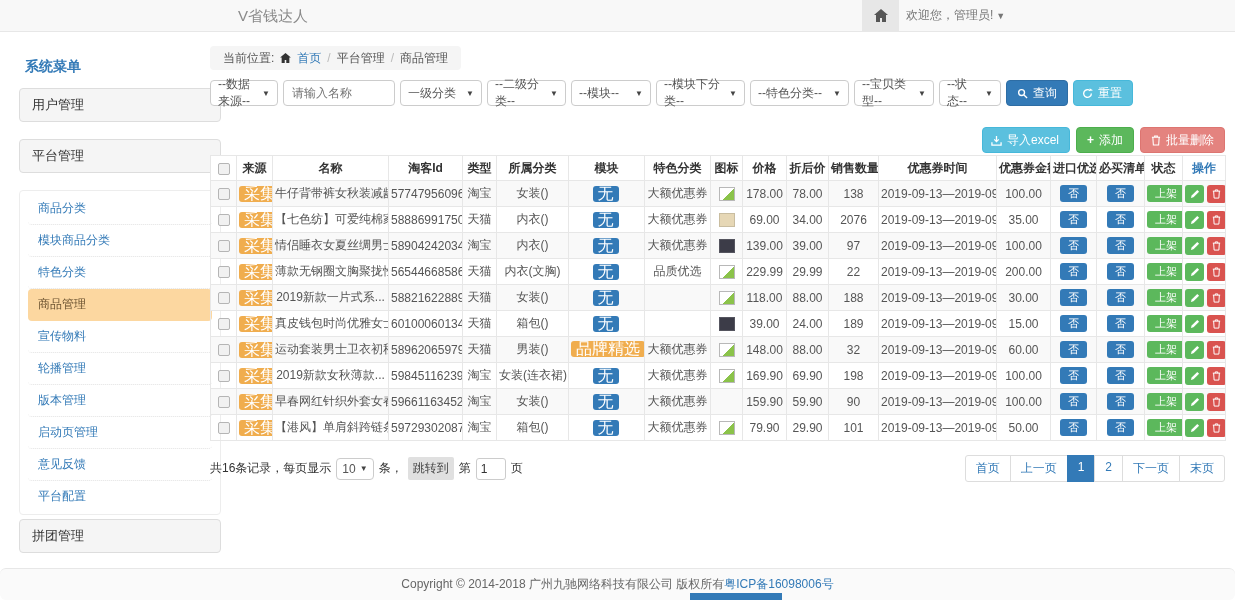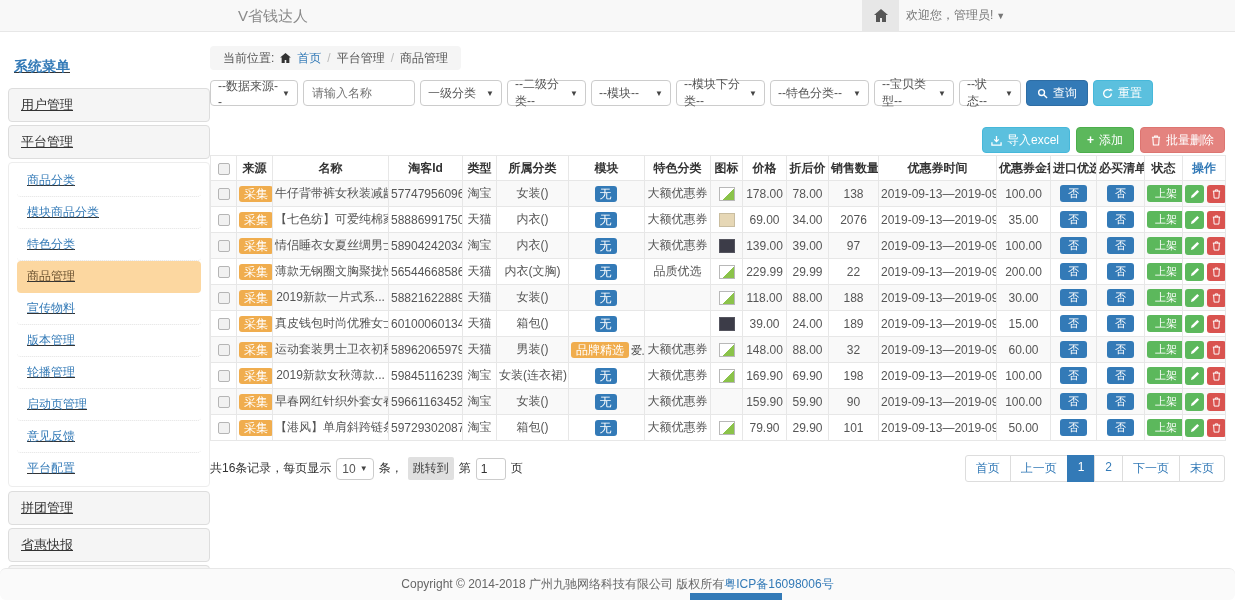--- a/index.html
+++ b/index.html
@@ -11,24 +11,24 @@
   
   .navbar { position:absolute; top:0; left:0; width:1235px; height:32px;
     background:#f8f8f8; border-bottom:1px solid #e7e7e7;padding-left:36px; }
   .brand { position:absolute; left:238px; top:0; line-height:31px; font-size:15px; color:#8a8a8a; }
   .nav-home { position:absolute; left:862px; top:0; width:37px; height:31px;
     background:#e7e7e7; display:flex; align-items:center; justify-content:center; cursor:pointer; }
   .nav-user { position:absolute; left:906px; top:0; height:31px; display:flex; align-items:center;
     gap:3px; font-size:12px; color:#777; cursor:pointer; }
   .nav-user .caret-txt { font-size:9px; color:#777; }
   
-  .sidebar { position:absolute; left:8px; top:50px; width:202px; height:518px; overflow:hidden;text-decoration:underline; }
+  .sidebar { position:absolute; left:19px; top:50px; width:202px; height:518px; overflow:hidden; }
   .side-title { color:#337ab7; font-size:14px; font-weight:bold; padding:8px 6px 12px 6px; }
   .side-accordion { background:#f5f5f5; border:1px solid #ddd; border-radius:4px;
-    padding:7px 12px; font-size:13px; color:#333; margin-bottom:3px; cursor:pointer; }
+    padding:7px 12px; font-size:13px; color:#333; margin-bottom:17px; cursor:pointer; }
   .side-sub-wrap { border:1px solid #ededed; border-radius:4px; background:#fff;
     padding:2px 8px; margin-bottom:4px; }
   .side-sub-item { color:#337ab7; font-size:12px; padding:7px 10px;
     border-bottom:1px dotted #e2e2e2; border-radius:4px; cursor:pointer; }
   .side-sub-item:last-of-type { border-bottom:none; }
   .side-sub-item.active { background:#fcd7a0; color:#6a5230; border-bottom-color:transparent; }
   
   .breadcrumb { position:absolute; left:210px; top:46px; height:24px; background:#f5f5f5;
     border-radius:4px; display:inline-flex; align-items:center; gap:6px; padding:0 13px;
     font-size:12px; color:#555; }
@@ -54,21 +54,21 @@
   .actions { position:absolute; left:210px; top:127px; width:1015px; display:flex;
     justify-content:flex-end; gap:6px; }
   
   .table-wrap { position:absolute; left:210px; top:155px; width:1015px; }
   table { border-collapse:collapse; table-layout:fixed; width:1015px; font-size:12px; }
   th,td { border:1px solid #e7e7e7; text-align:center; padding:0 2px;
     overflow:hidden; white-space:nowrap; height:26px; color:#555; }
   th { color:#333; font-weight:bold; height:25px; background:#fff; }
   th:last-child { color:#337ab7; }
   tbody tr:nth-of-type(odd) { background:#f9f9f9; }
-  .badge { display:inline-block; color:#fff; border-radius:3px; font-size:12px;
+  .badge { display:inline-block; color:#fff; border-radius:3px; font-size:16px;
     padding:1px 5px; line-height:14px; }
   .badge-orange { background:#f0ad4e; }
   .badge-blue { background:#337ab7; }
   .mtext { font-size:11px; color:#444; margin-left:2px; }
   .mini-btn { display:inline-block; color:#fff; border-radius:3px; font-size:11px;
     padding:2px 8px; line-height:13px; cursor:pointer; }
   .mini-blue { background:#337ab7; }
   .mini-green { background:#5cb85c; }
   .icon-btn { display:inline-flex; width:19px; height:18px; border-radius:3px;
     align-items:center; justify-content:center; cursor:pointer; vertical-align:middle; }
@@ -127,23 +127,23 @@
       <div class="side-sub-item">商品分类</div>
 
       <div class="side-sub-item">模块商品分类</div>
 
       <div class="side-sub-item">特色分类</div>
 
       <div class="side-sub-item active">商品管理</div>
 
       <div class="side-sub-item">宣传物料</div>
 
+      <div class="side-sub-item">轮播管理</div>
+
       <div class="side-sub-item">版本管理</div>
-
-      <div class="side-sub-item">轮播管理</div>
 
       <div class="side-sub-item">启动页管理</div>
 
       <div class="side-sub-item">意见反馈</div>
 
       <div class="side-sub-item">平台配置</div>
     </div>
   <div>
 
       <div class="side-accordion">拼团管理</div>
@@ -161,21 +161,21 @@
       <path d="M7 0L0 6h2v7h4V9h2v4h4V6h2z" fill="#333"></path>
     </svg>
   <span class="bc-home">首页</span>
   <span class="bc-sep">/</span>
   <span>平台管理</span>
   <span class="bc-sep">/</span>
   <span>商品管理</span>
 </div>
 
 <div class="filters">
-  <div class="sel" style="width:88px">
+  <div class="sel" style="width:68px">
       <span>--数据来源--</span>
       <span class="caret-txt">▼</span>
     </div>
   <input class="txt" placeholder="请输入名称" style="">
   <div class="sel" style="width:82px">
       <span>一级分类</span>
       <span class="caret-txt">▼</span>
     </div>
   <div class="sel" style="width:79px">
       <span>--二级分类--</span>

